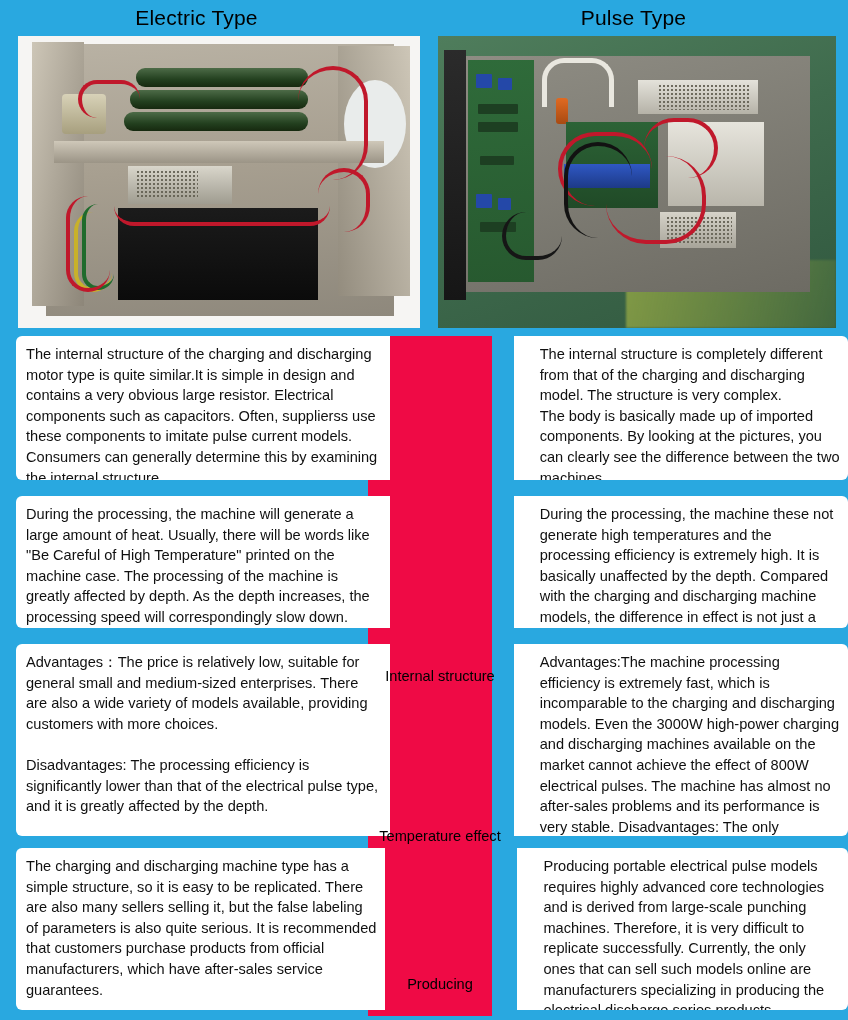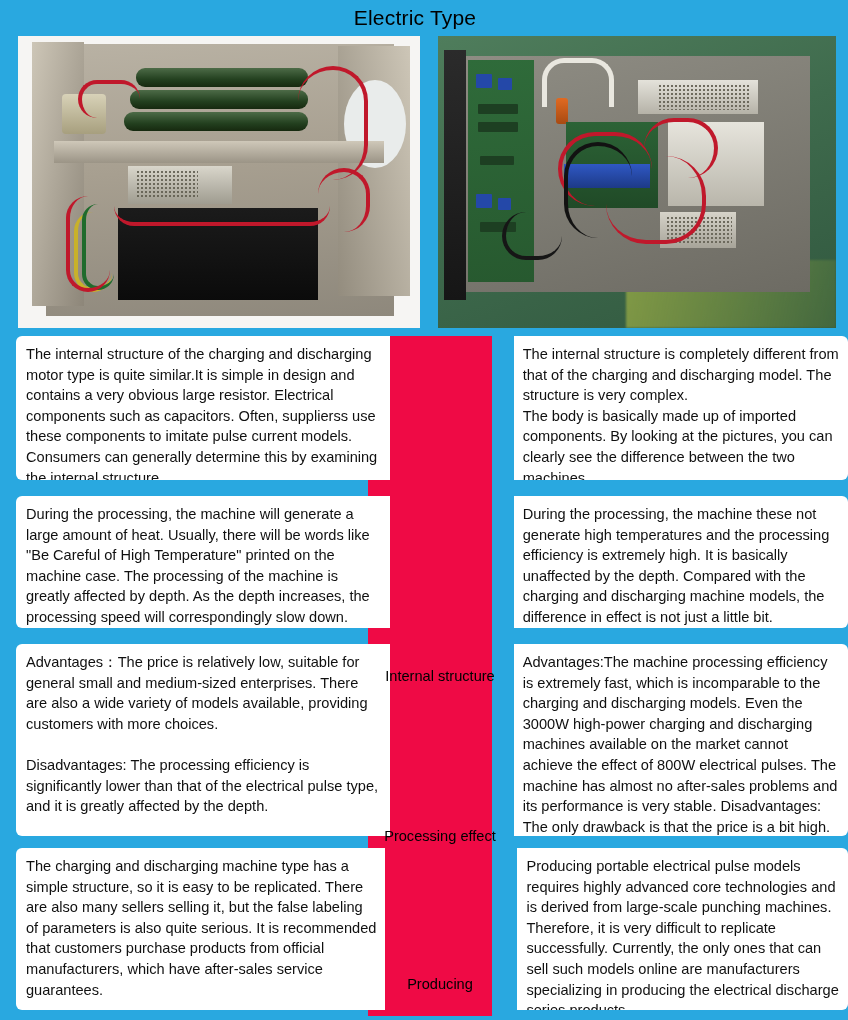--- a/index.html
+++ b/index.html
@@ -204,21 +204,21 @@
   .cell.left  { margin-left: 16px; width: 380px; border-radius: 6px 0 0 6px; }
   .cell.right { margin-left: 124px; width: 340px; border-radius: 0 6px 6px 0; }
   .cell p {
     margin: 0;
     color: #101010;
     font-size: 14.6px;
     line-height: 20.6px;
     padding: 8px 8px 2px 10px;
     white-space: pre-line;
   }
-  .cell.right p { padding-left: 9px; padding-right: 8px; }
+  .cell.right p { padding-left: 26px; padding-right: 8px; }
 
   .label {
     position: absolute;
     left: 368px;
     width: 144px;
     z-index: 3;
     display: flex;
     flex-direction: column;
     align-items: center;
     justify-content: flex-start;
@@ -241,20 +241,21 @@
   .row-3 .cell, .row-3 .label { height: 162px; }
   .lbl-0 { top: 336px; }
   .lbl-1 { top: 496px; }
   .lbl-2 { top: 644px; }
 </style>
 </head>
 <body>
 
 <div class="header-row">
   <div class="header-title left">Electric Type</div>
+  <div class="header-title right">Pulse Type</div>
 </div>
 
 <div class="photo-row">
 
   <div class="photo left">
     <div class="photo-inner">
       <div class="pl-bg"></div>
       <div class="pl-chassis"></div>
       <div class="pl-leftwall"></div>
       <div class="pl-rightwall"></div>
@@ -331,21 +332,21 @@
 
   <div class="row row-1">
     <div class="cell left">
       <p>During the processing, the machine will generate a large amount of heat. Usually, there will be words like "Be Careful of High Temperature" printed on the machine case. The processing of the machine is greatly affected by depth. As the depth increases, the processing speed will correspondingly slow down.</p>
     </div>
     <div class="cell right">
       <p>During the processing, the machine these not generate high temperatures and the processing efficiency is extremely high. It is basically unaffected by the depth. Compared with the charging and discharging machine models, the difference in effect is not just a little bit.</p>
     </div>
   </div>
   <div class="label lbl-1">
-    <span>Processing effect</span>
+    <span>Temperature effect</span>
   </div>
 
   <div class="row row-2">
     <div class="cell left">
       <p>Advantages：The price is relatively low, suitable for general small and medium-sized enterprises. There are also a wide variety of models available, providing customers with more choices.
 
 Disadvantages: The processing efficiency is significantly lower than that of the electrical pulse type, and it is greatly affected by the depth.</p>
     </div>
     <div class="cell right">
       <p>Advantages:The machine processing efficiency is extremely fast, which is incomparable to the charging and discharging models. Even the 3000W high-power charging and discharging machines available on the market cannot achieve the effect of 800W electrical pulses. The machine has almost no after-sales problems and its performance is very stable. Disadvantages: The only drawback is that the price is a bit high.</p>

